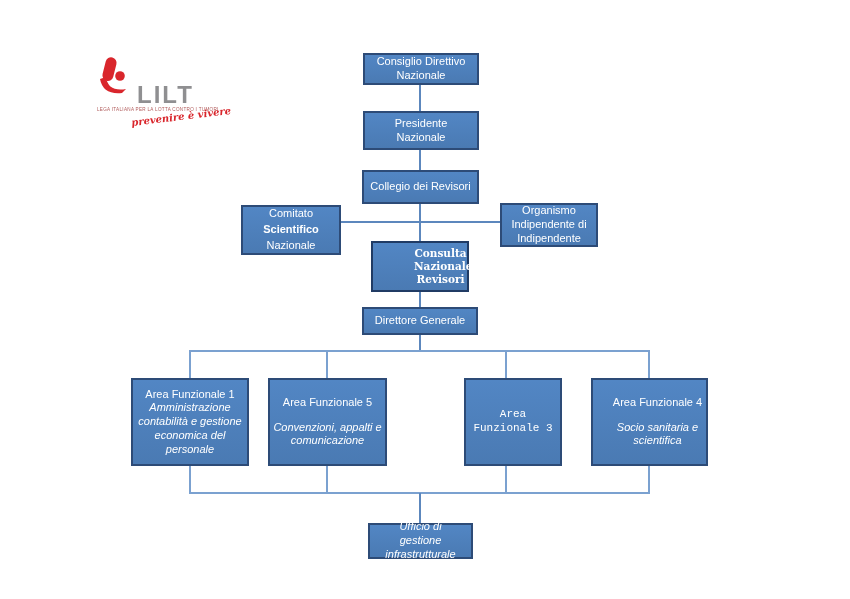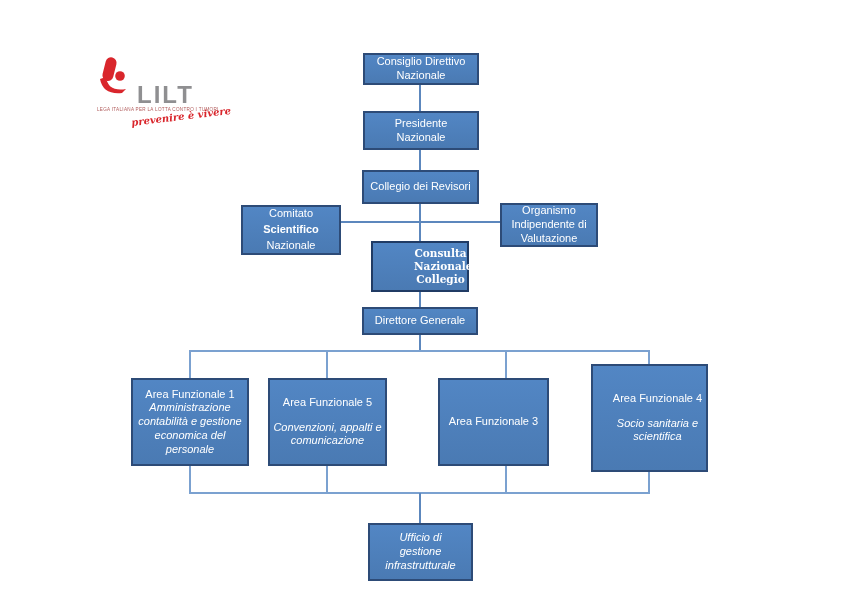--- a/index.html
+++ b/index.html
@@ -43,23 +43,23 @@
   #presidente { left:363px; top:111px; width:116px; height:39px;align-items:center; }
   #collegio   { left:362px; top:170px; width:117px; height:34px; }
   #comitato   { left:241px; top:205px; width:100px; height:50px;justify-content:space-between; }
   #organismo  { left:500px; top:203px; width:98px;  height:44px; }
   #consulta   { left:371px; top:241px; width:98px;  height:51px;
                 font-family:"DejaVu Serif", serif; font-weight:bold;
                 border-color:#203b64; font-size:10.5px;padding-left:41px; }
   #direttore  { left:362px; top:307px; width:116px; height:28px; }
   #area1 { left:131px; top:378px; width:118px; height:88px; }
   #area2 { left:268px; top:378px; width:119px; height:88px; }
-  #area3 { left:438px; top:378px; width:111px; height:88px; }
-  #area4 { left:591px; top:364px; width:117px; height:108px;padding-left:16px; }
-  #ufficio { left:368px; top:523px; width:105px; height:58px; font-style:italic; }
+  #area3 { left:464px; top:378px; width:98px; height:88px;font-family:Liberation Mono, monospace; }
+  #area4 { left:591px; top:378px; width:117px; height:88px;padding-left:16px; }
+  #ufficio { left:368px; top:523px; width:105px; height:36px; font-style:italic; }
 
   
   .vline, .hline { position:absolute; background:#5c87bd; }
   .vline { width:2px; }
   .hline { height:2px; }
   .thin  { background:#7ba1d0; }
   .vline.thin { width:1.5px; }
   .hline.thin { height:1.5px; }
 
   #l-v1 { left:419px; top:85px;  height:26px; }
@@ -130,27 +130,27 @@
 
   <div class="box" id="comitato">
     <div class="ln">Comitato</div>
     <div class="ln bold">Scientifico</div>
     <div class="ln">Nazionale</div>
   </div>
 
   <div class="box" id="organismo">
     <div class="ln">Organismo</div>
     <div class="ln">Indipendente di</div>
-    <div class="ln">Valutazione</div>
+    <div class="ln">Indipendente</div>
   </div>
 
   <div class="box" id="consulta">
     <div class="ln">Consulta</div>
     <div class="ln">Nazionale</div>
-    <div class="ln">Collegio</div>
+    <div class="ln">Revisori</div>
   </div>
 
   <div class="box" id="direttore">
     <div class="ln">Direttore Generale</div>
   </div>
 
   <div class="box" id="area1">
     <div class="ln">Area Funzionale  1</div>
     <div class="ln sub">Amministrazione contabilità e gestione economica del personale</div>
   </div>

